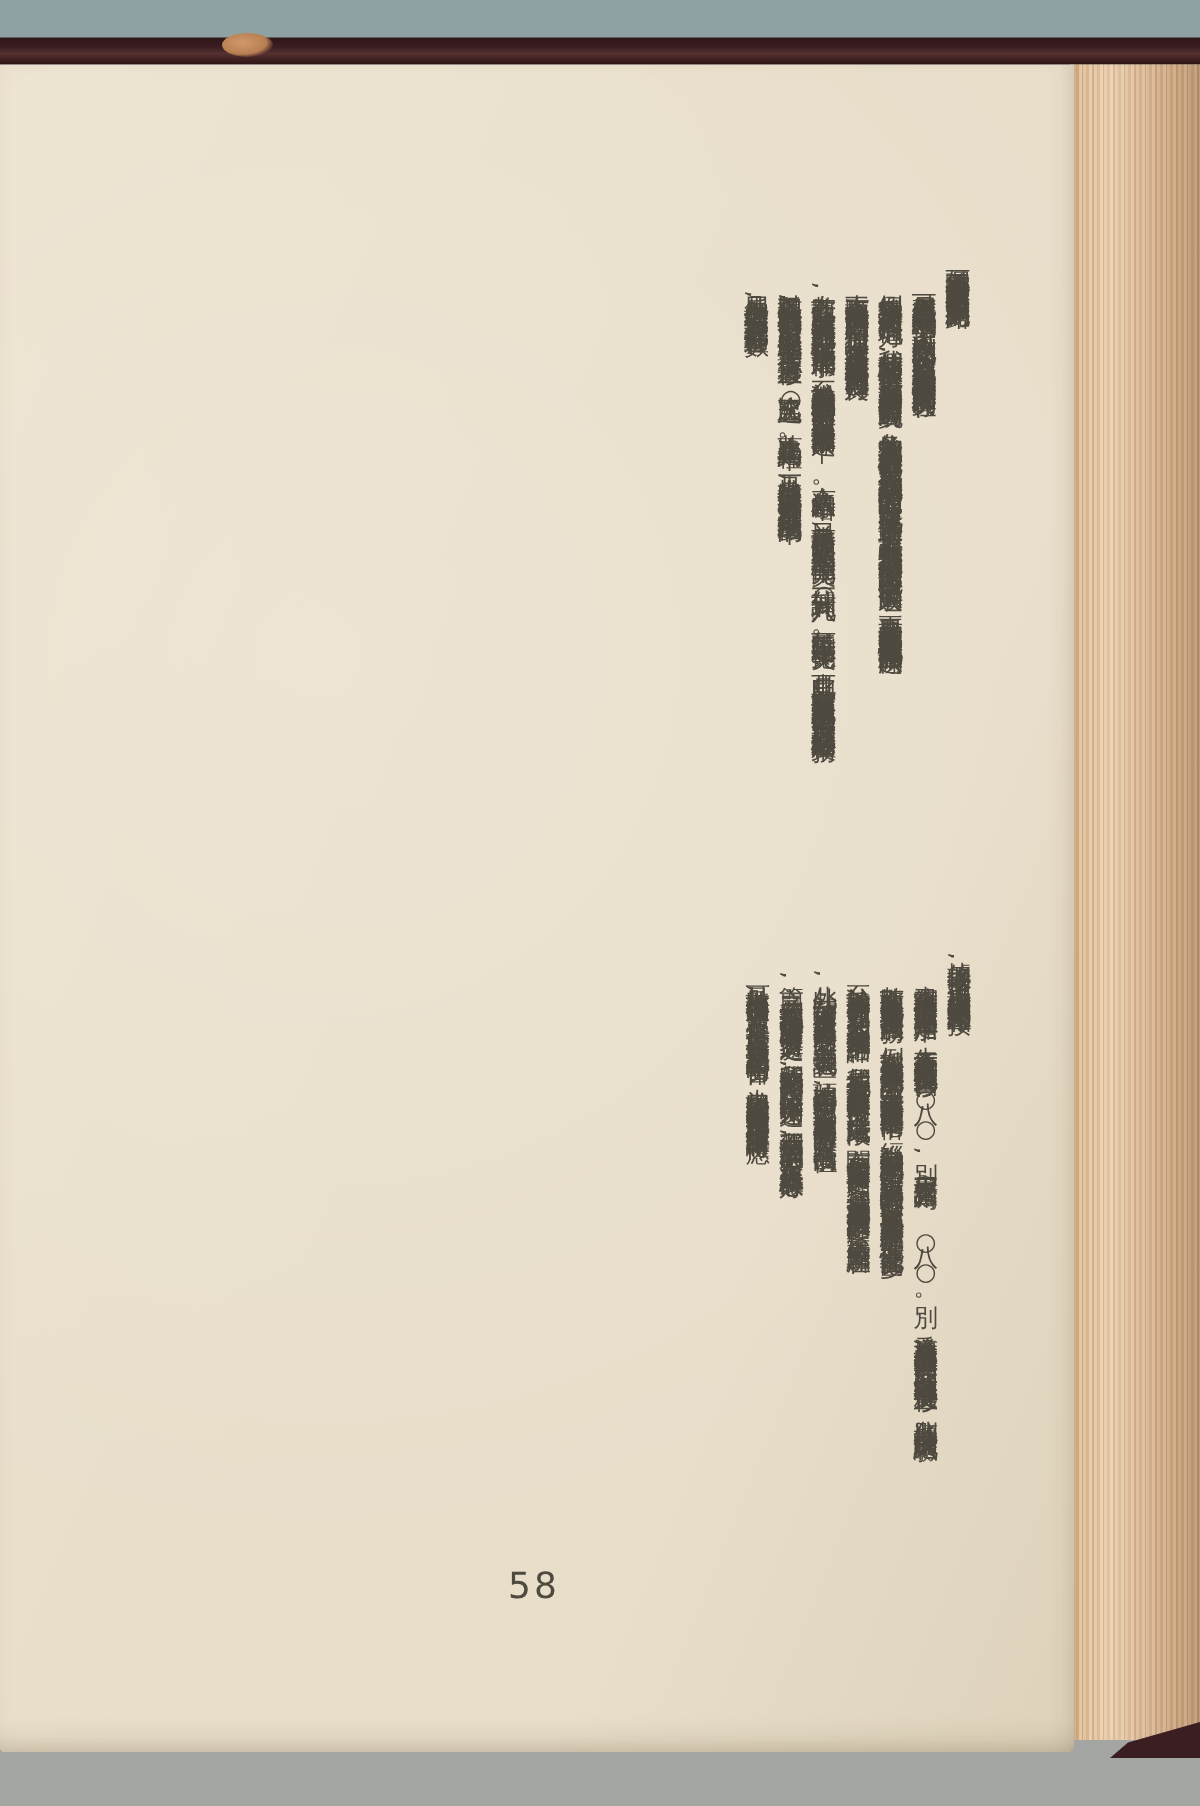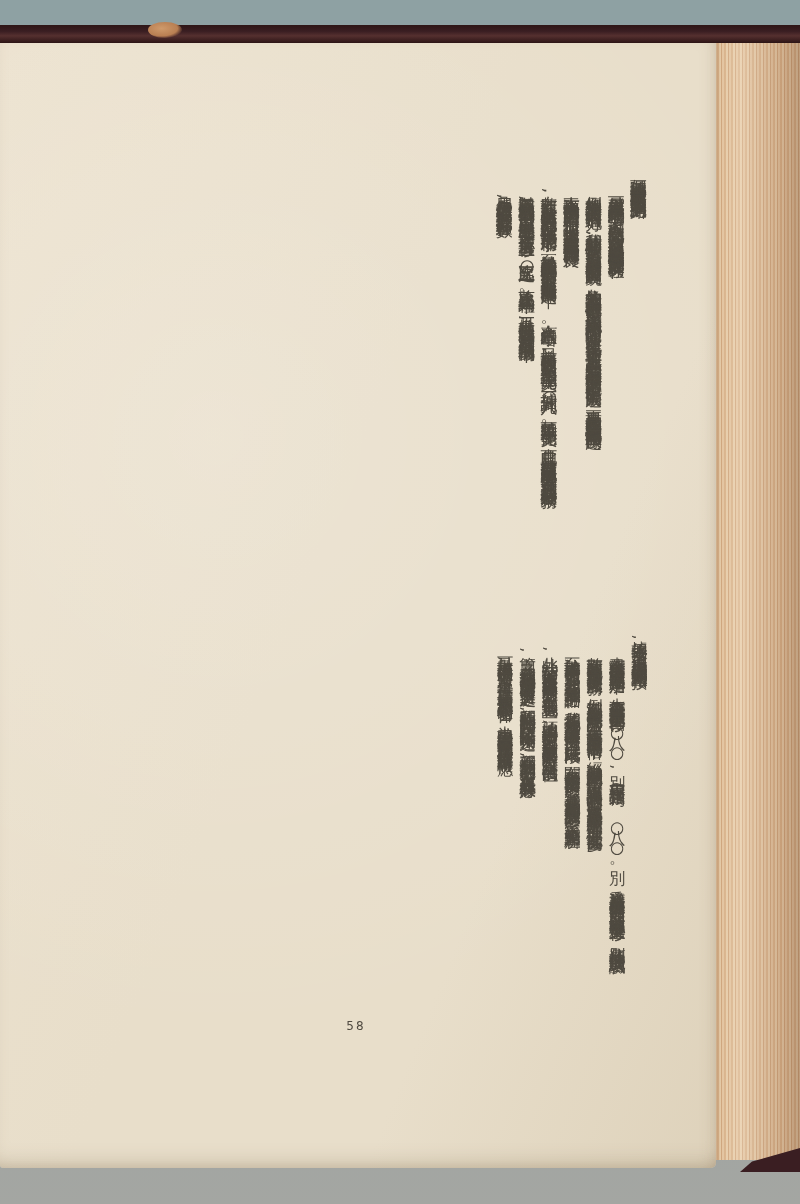--- a/index.html
+++ b/index.html
@@ -61,23 +61,23 @@
   .block-top{
     left:46px;top:123px;width:604px;height:428px;
     font-size:16.8px;line-height:22.37px;letter-spacing:0.95px;
   }
   .block-bottom{
     left:46px;top:585px;width:604px;height:422px;
     font-size:16.4px;line-height:22.37px;letter-spacing:1.1px;
   }
 
   .page-number{
-    position:absolute;left:326px;top:976px;width:60px;
+    position:absolute;left:326px;top:1000px;width:60px;
     text-align:center;
-    font-size:12px;letter-spacing:2px;color:var(--ink,#4f4a40);
+    font-size:24px;letter-spacing:2px;color:var(--ink,#4f4a40);
   }
 </style>
 </head>
 <body>
 
 <div class="photo">
 
   <div class="cover-edge"></div>
   <div class="cover-fray"></div>
 

